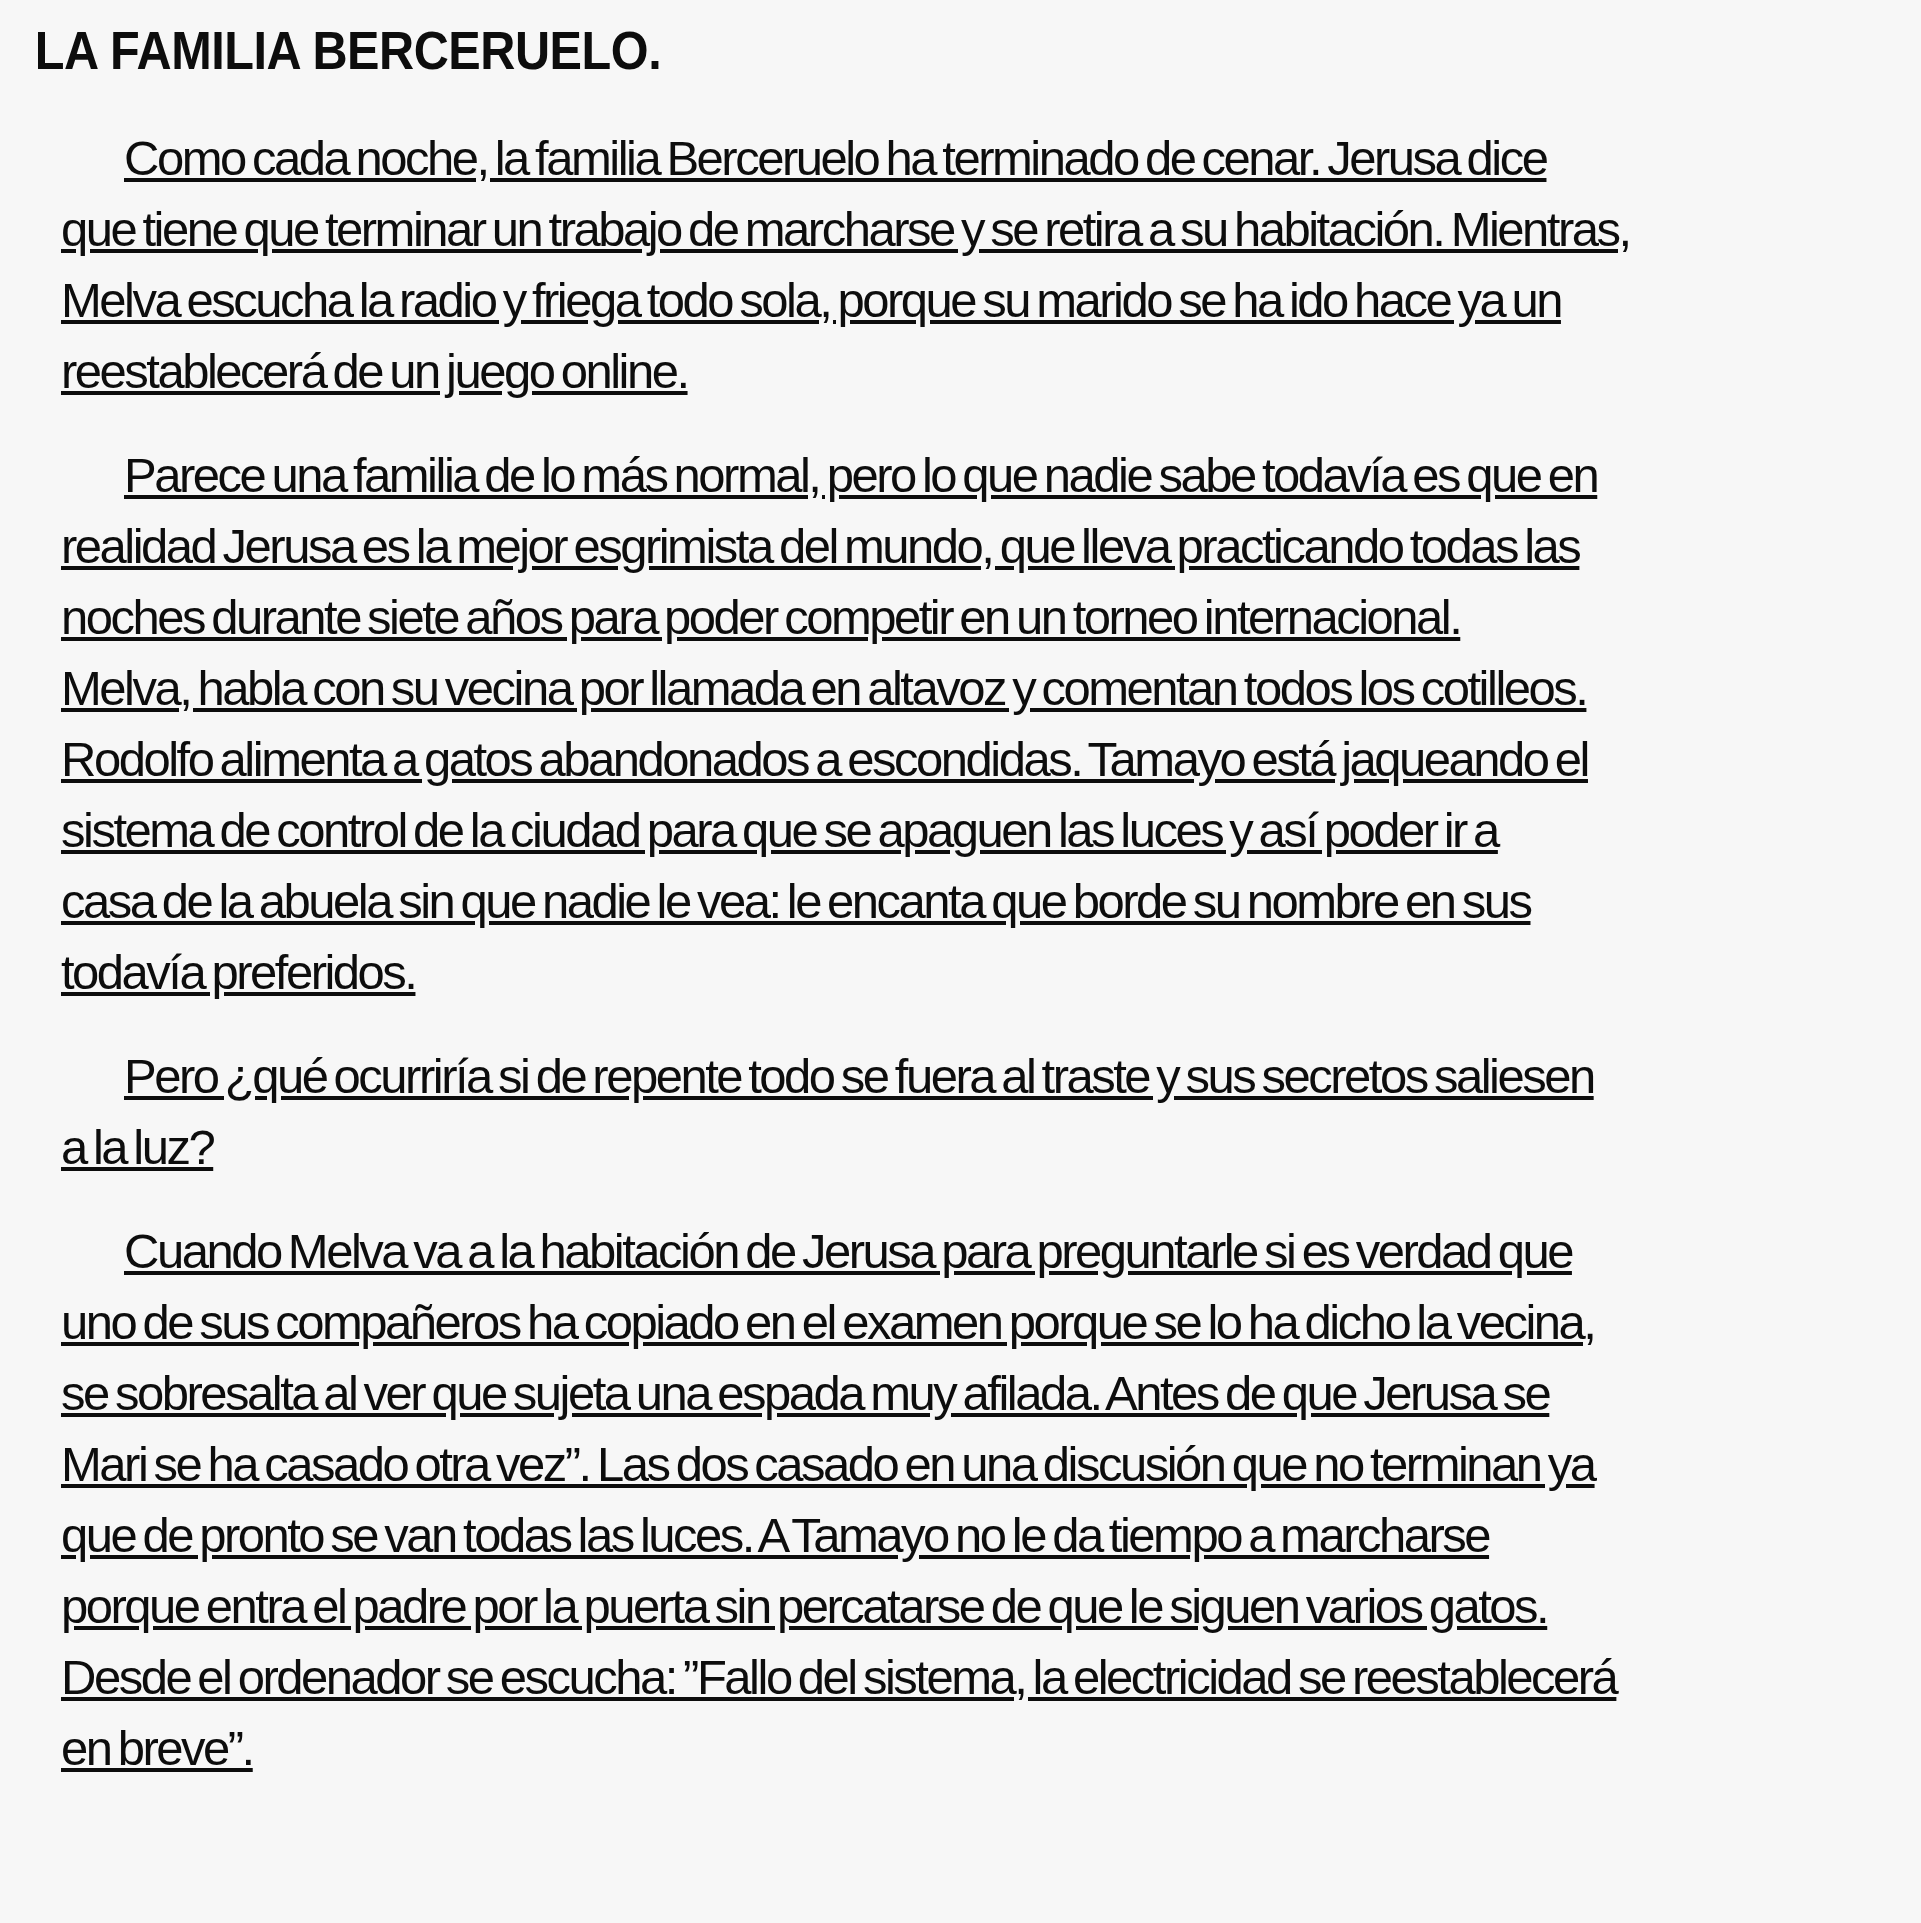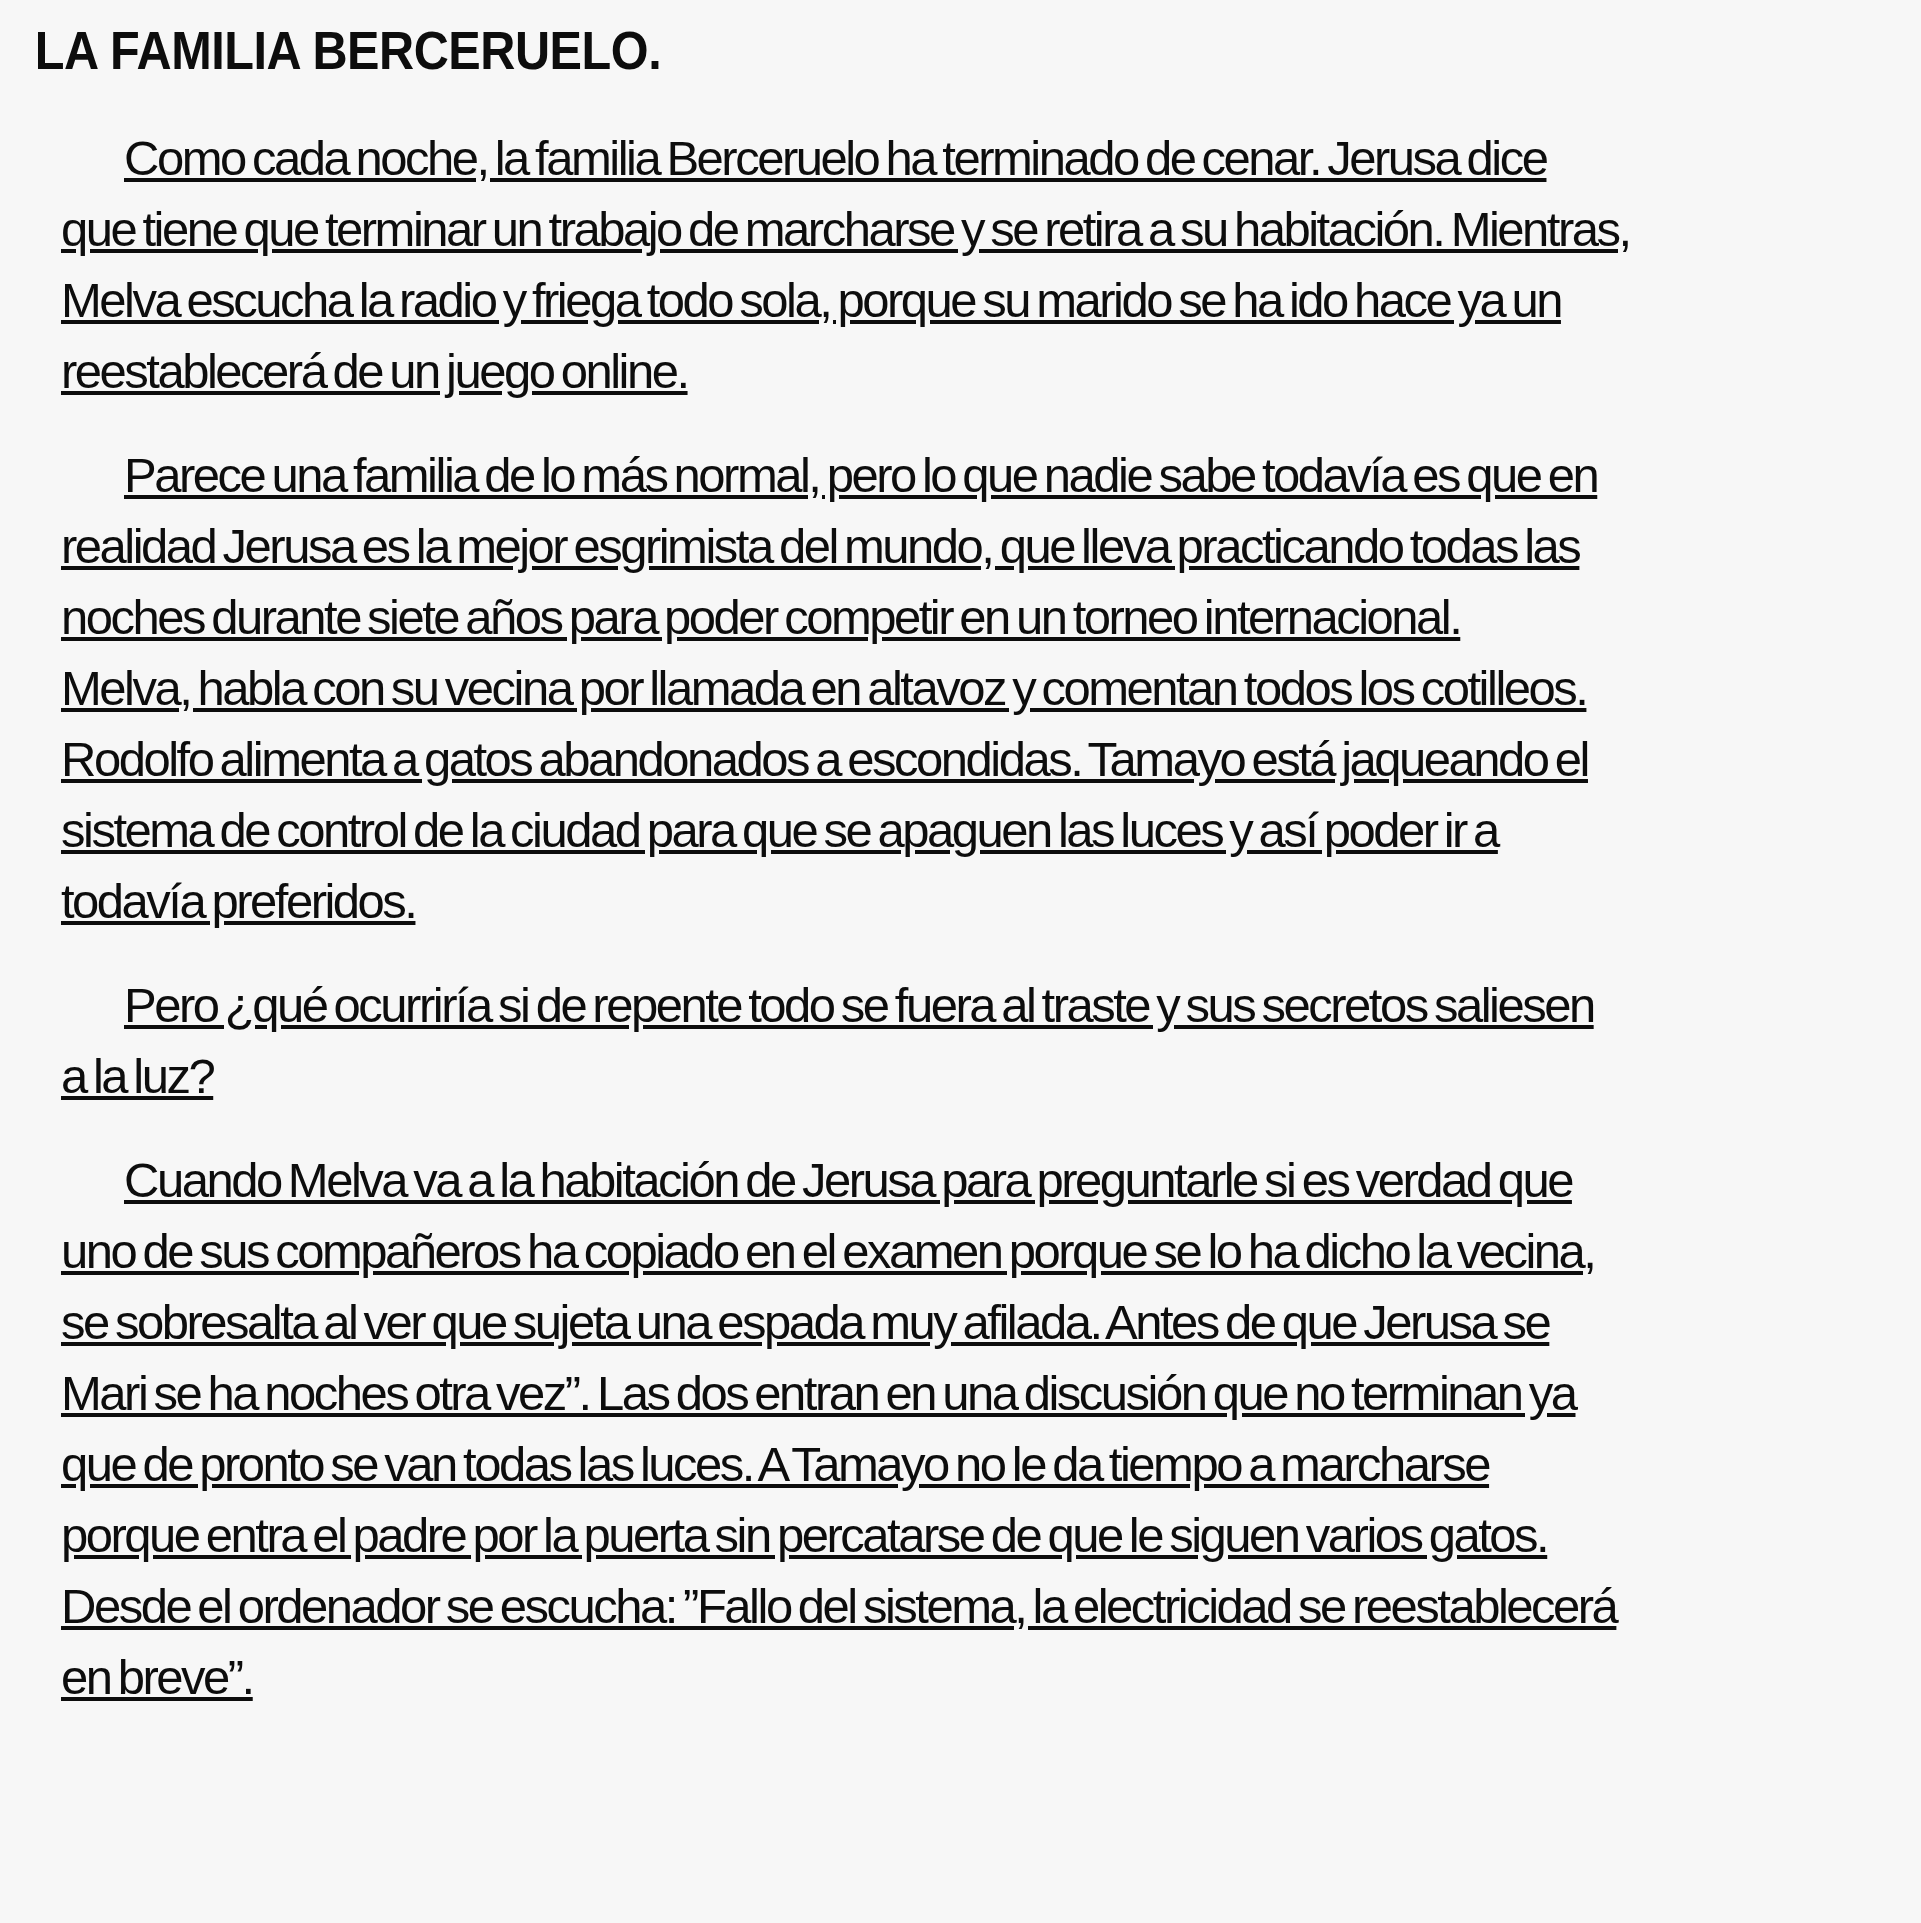--- a/index.html
+++ b/index.html
@@ -59,30 +59,31 @@
       <div class="line">Melva escucha la radio y friega todo sola, porque su marido se ha ido hace ya un</div>
       <div class="line">reestablecerá de un juego online.</div>
     </div>
     <div class="paragraph">
       <div class="line indent">Parece una familia de lo más normal, pero lo que nadie sabe todavía es que en</div>
       <div class="line">realidad Jerusa es la mejor esgrimista del mundo, que lleva practicando todas las</div>
       <div class="line">noches durante siete años para poder competir en un torneo internacional.</div>
       <div class="line">Melva, habla con su vecina por llamada en altavoz y comentan todos los cotilleos.</div>
       <div class="line">Rodolfo alimenta a gatos abandonados a escondidas. Tamayo está jaqueando el</div>
       <div class="line">sistema de control de la ciudad para que se apaguen las luces y así poder ir a</div>
+      <div class="line">casa de la abuela sin que nadie le vea: le encanta que borde su nombre en sus</div>
       <div class="line">todavía preferidos.</div>
     </div>
     <div class="paragraph">
       <div class="line indent">Pero ¿qué ocurriría si de repente todo se fuera al traste y sus secretos saliesen</div>
       <div class="line">a la luz?</div>
     </div>
     <div class="paragraph">
       <div class="line indent">Cuando Melva va a la habitación de Jerusa para preguntarle si es verdad que</div>
       <div class="line">uno de sus compañeros ha copiado en el examen porque se lo ha dicho la vecina,</div>
       <div class="line">se sobresalta al ver que sujeta una espada muy afilada. Antes de que Jerusa se</div>
-      <div class="line">Mari se ha noches otra vez”. Las dos entran en una discusión que no terminan ya</div>
+      <div class="line">Mari se ha casado otra vez”. Las dos casado en una discusión que no terminan ya</div>
       <div class="line">que de pronto se van todas las luces. A Tamayo no le da tiempo a marcharse</div>
       <div class="line">porque entra el padre por la puerta sin percatarse de que le siguen varios gatos.</div>
       <div class="line">Desde el ordenador se escucha: ”Fallo del sistema, la electricidad se reestablecerá</div>
       <div class="line">en breve”.</div>
     </div>
   </div>
 
 
 </body></html>

